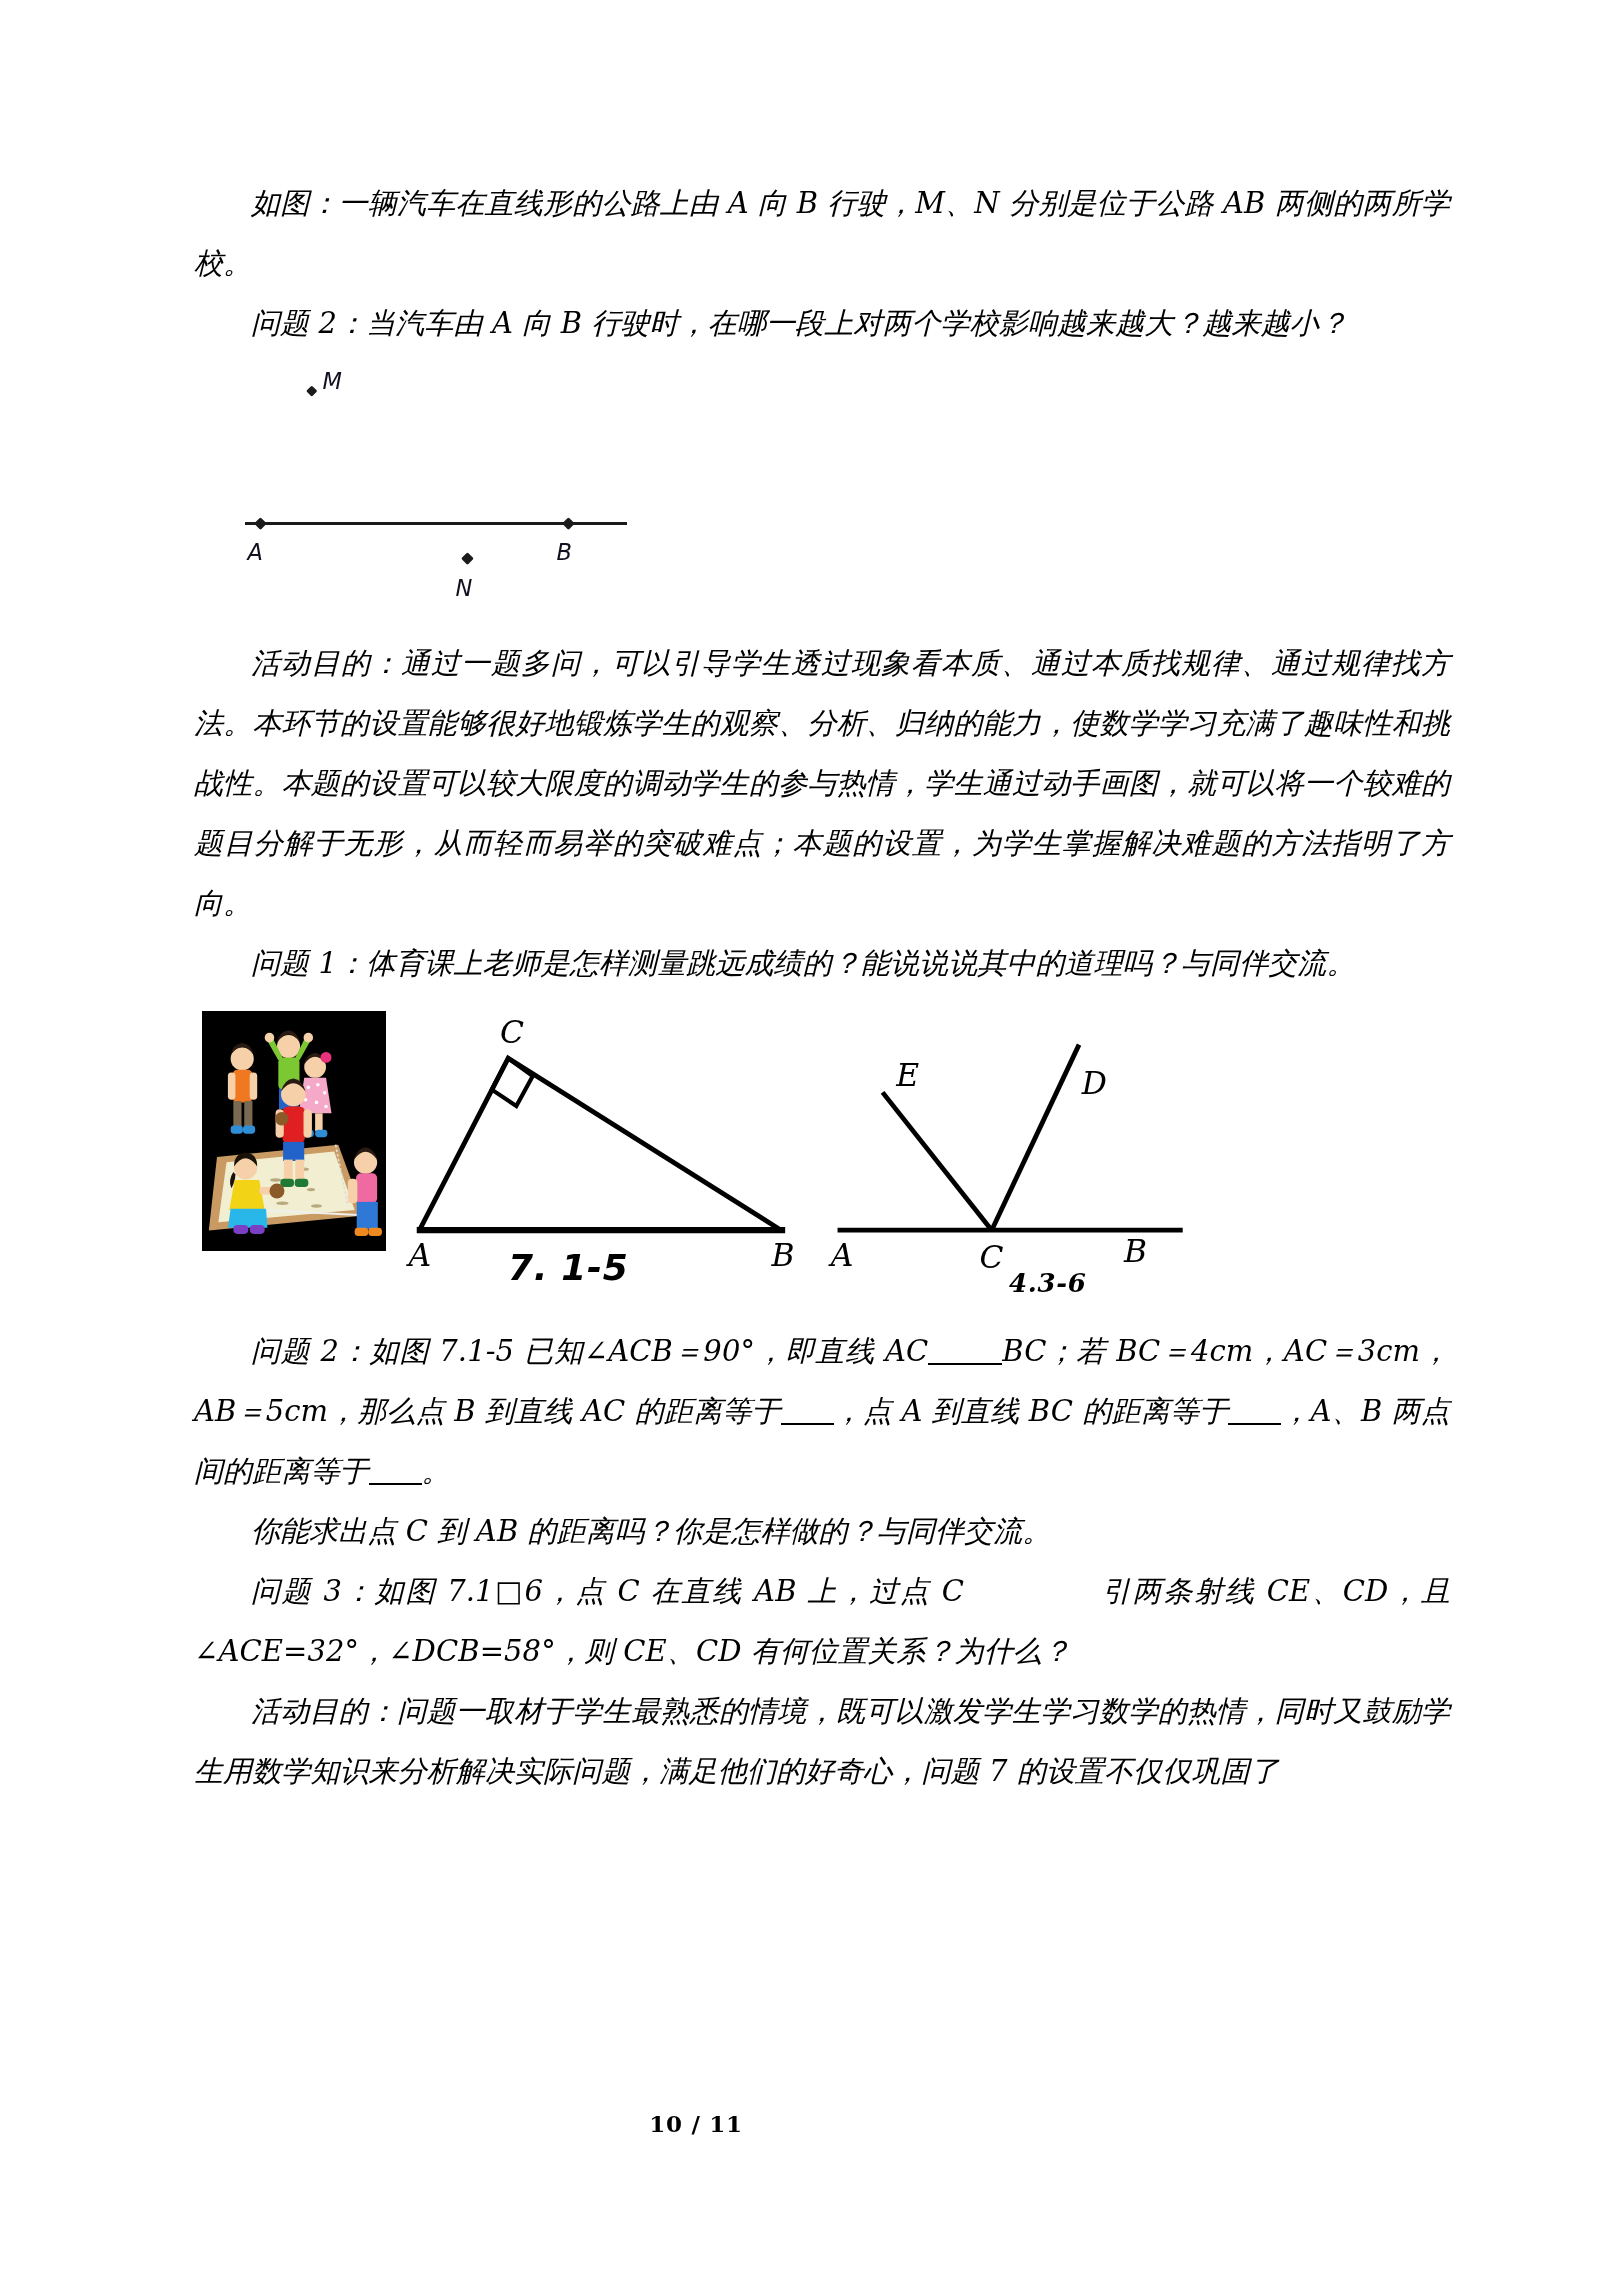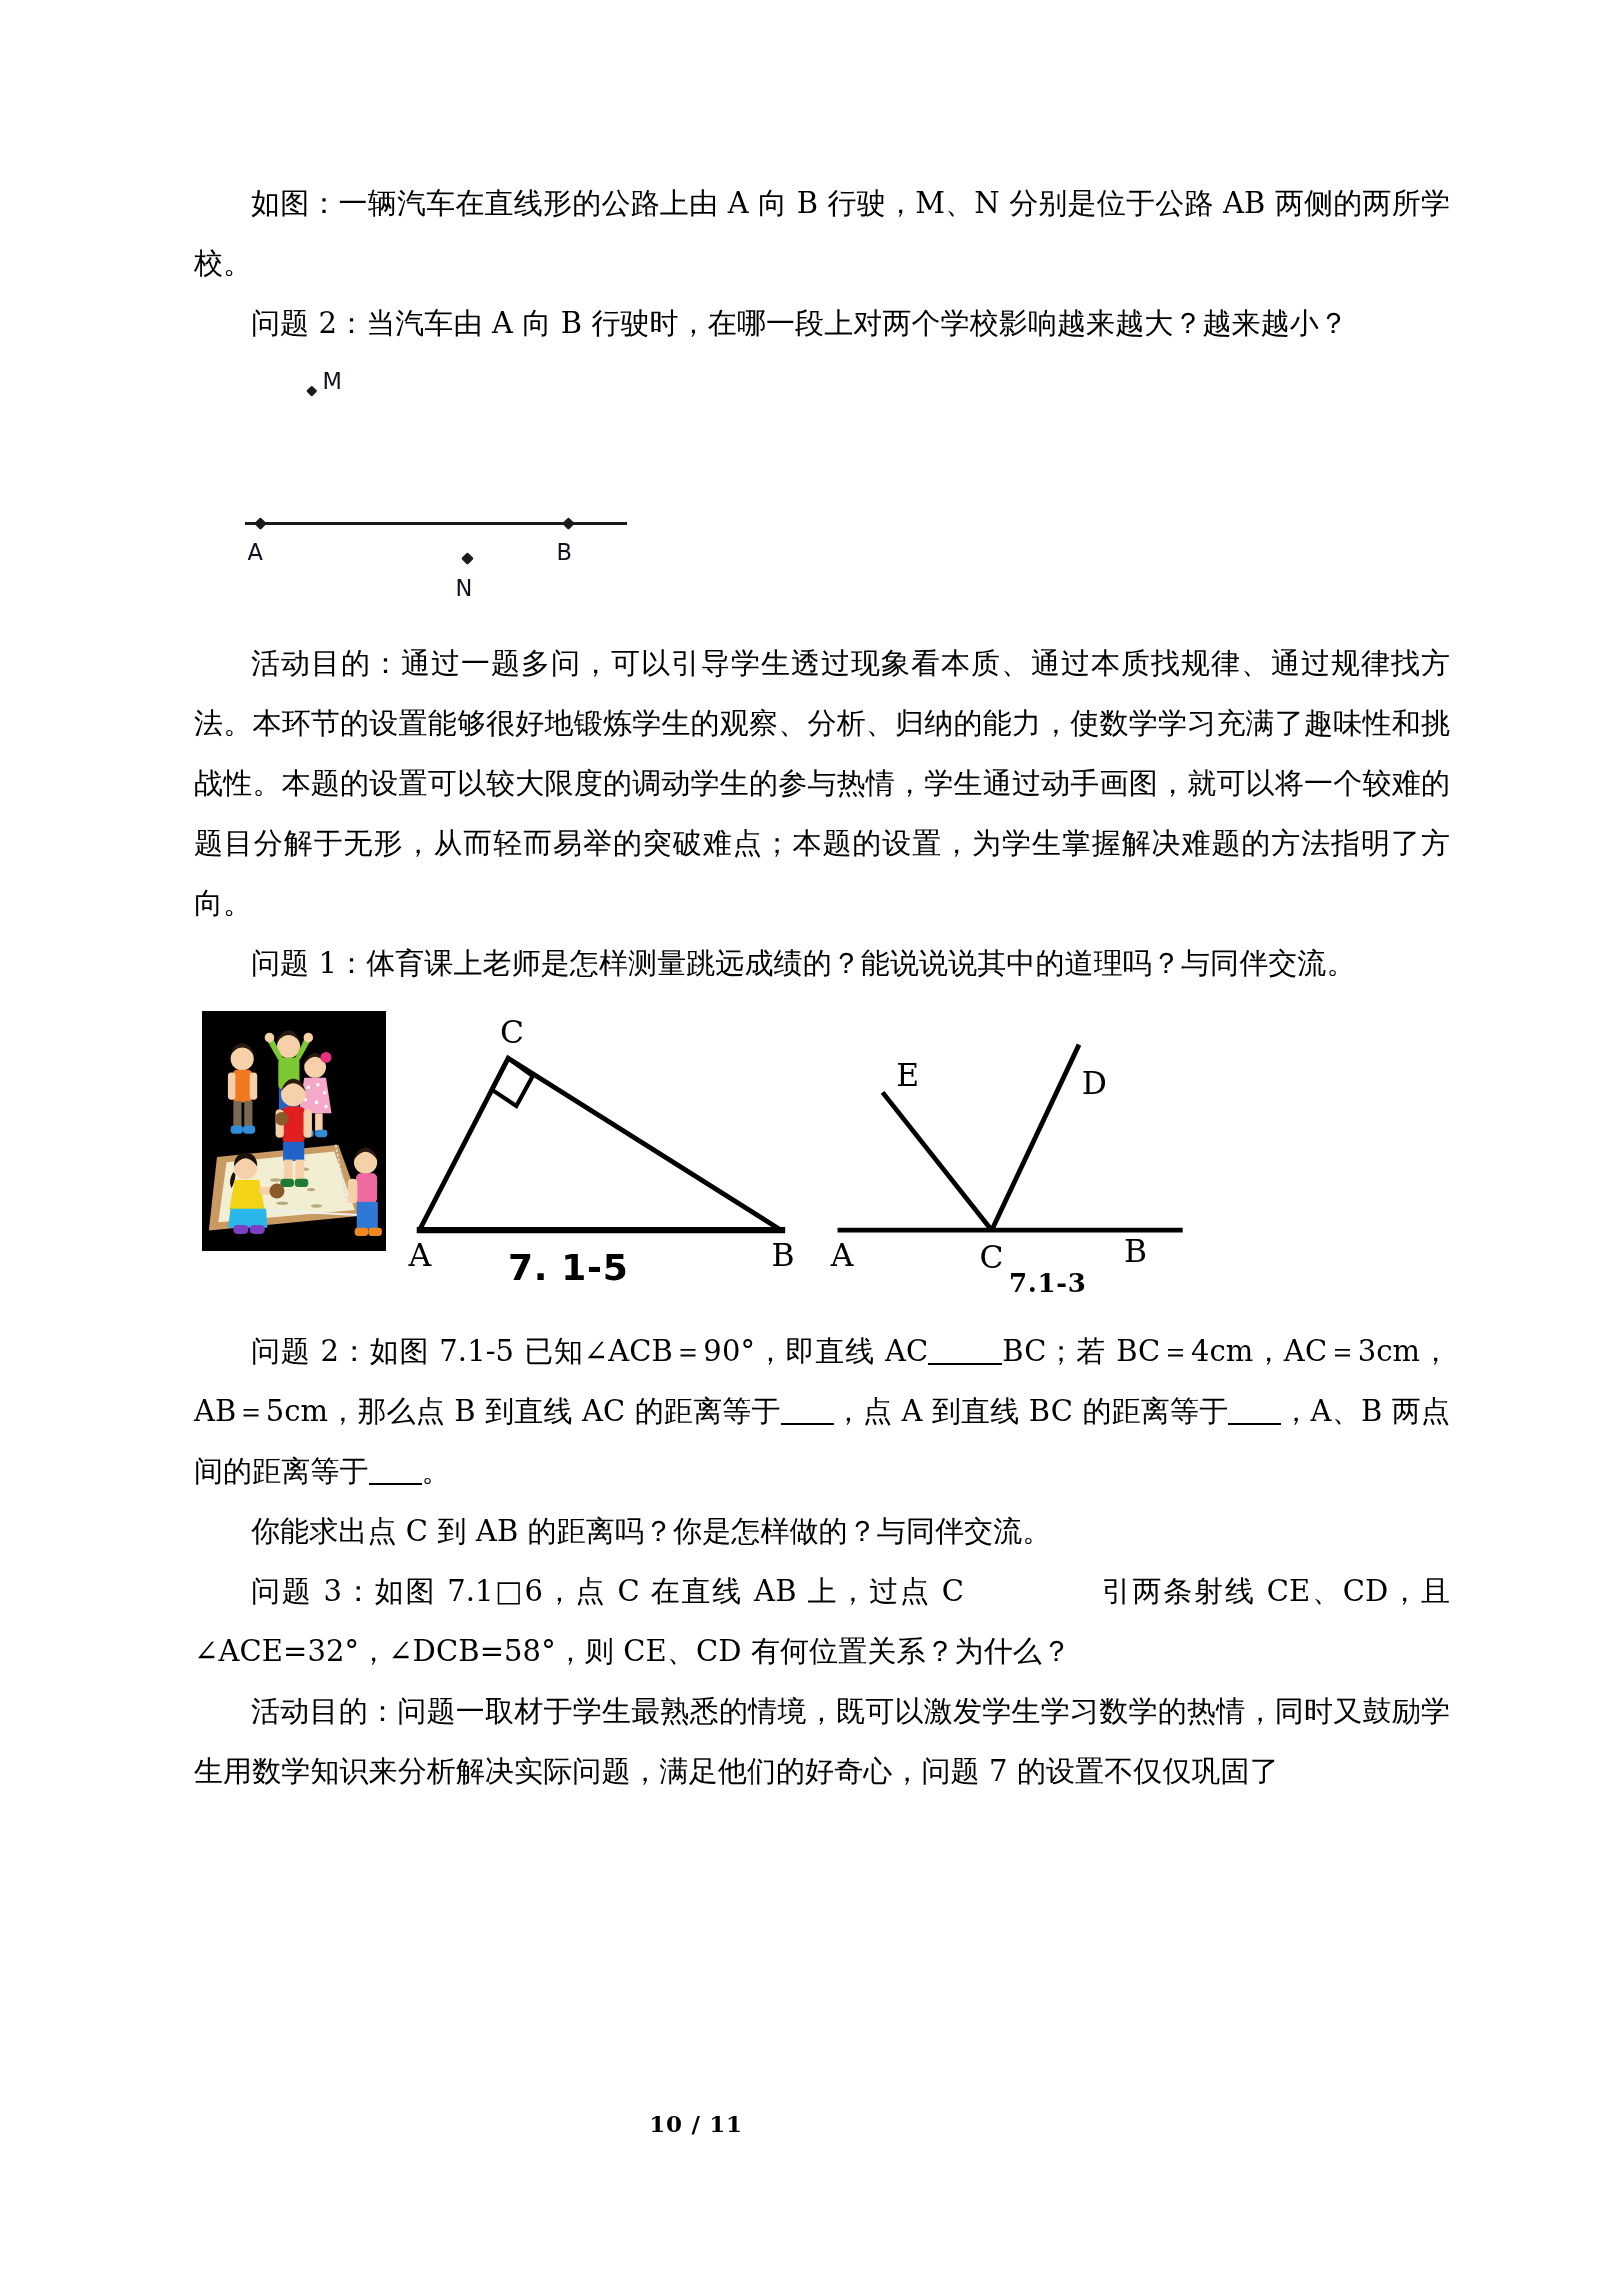--- a/index.html
+++ b/index.html
@@ -17,20 +17,21 @@
     height: 2295px;
     background: #ffffff;
     overflow: hidden;
     box-sizing: border-box;
   }
   .content {
     position: absolute;
     left: 194px;
     top: 0;
     width: 1256px;
+    font-style: italic;
   }
   p.para {
     margin: 0;
     font-size: 29px;
     line-height: 60px;
     text-align: justify;
     text-justify: inter-ideograph;
     text-indent: 57px;
     letter-spacing: 0.1px;
     font-family: "DejaVu Serif", "Liberation Serif", serif;
@@ -284,21 +285,21 @@
         <line x1="240" y1="330" x2="80" y2="128" stroke="#000000" stroke-width="7"></line>
         <line x1="240" y1="330" x2="368" y2="58" stroke="#000000" stroke-width="7"></line>
         <text x="100" y="118" font-family="DejaVu Serif, Liberation Serif, serif" font-size="46" fill="#000000">E</text>
         <text x="372" y="130" font-family="DejaVu Serif, Liberation Serif, serif" font-size="46" fill="#000000">D</text>
         <text x="4" y="382" font-family="DejaVu Serif, Liberation Serif, serif" font-size="46" fill="#000000">A</text>
         <text x="222" y="386" font-family="DejaVu Serif, Liberation Serif, serif" font-size="46" fill="#000000">C</text>
         <text x="434" y="376" font-family="DejaVu Serif, Liberation Serif, serif" font-size="46" fill="#000000">B</text>
       </svg>
 
       <div class="fig-cap c5">7. 1-5</div>
-      <div class="fig-cap c6">7.1-3</div>
+      <div class="fig-cap c6">4.3-6</div>
     </div>
 
     <div class="spacer-sm"></div>
 
     <p class="para"><span>问题 2：如图 7.1-5 已知∠ACB＝90°，即直线 AC</span><span class="blank w2"></span><span>BC；若 BC＝4cm，AC＝3cm，AB＝5cm，那么点 B 到直线 AC 的距离等于</span><span class="blank w1"></span><span>，点 A 到直线 BC 的距离等于</span><span class="blank w1"></span><span>，A、B 两点间的距离等于</span><span class="blank w1"></span><span>。</span></p>
 
     <p class="para">你能求出点 C 到 AB 的距离吗？你是怎样做的？与同伴交流。</p>
 
     <p class="para"><span>问题 3：如图 7.1□6，点 C 在直线 AB 上，过点 C</span><span class="gap"></span><span>引两条射线 CE、CD，且∠ACE=32°，∠DCB=58°，则 CE、CD 有何位置关系？为什么？</span></p>
 

